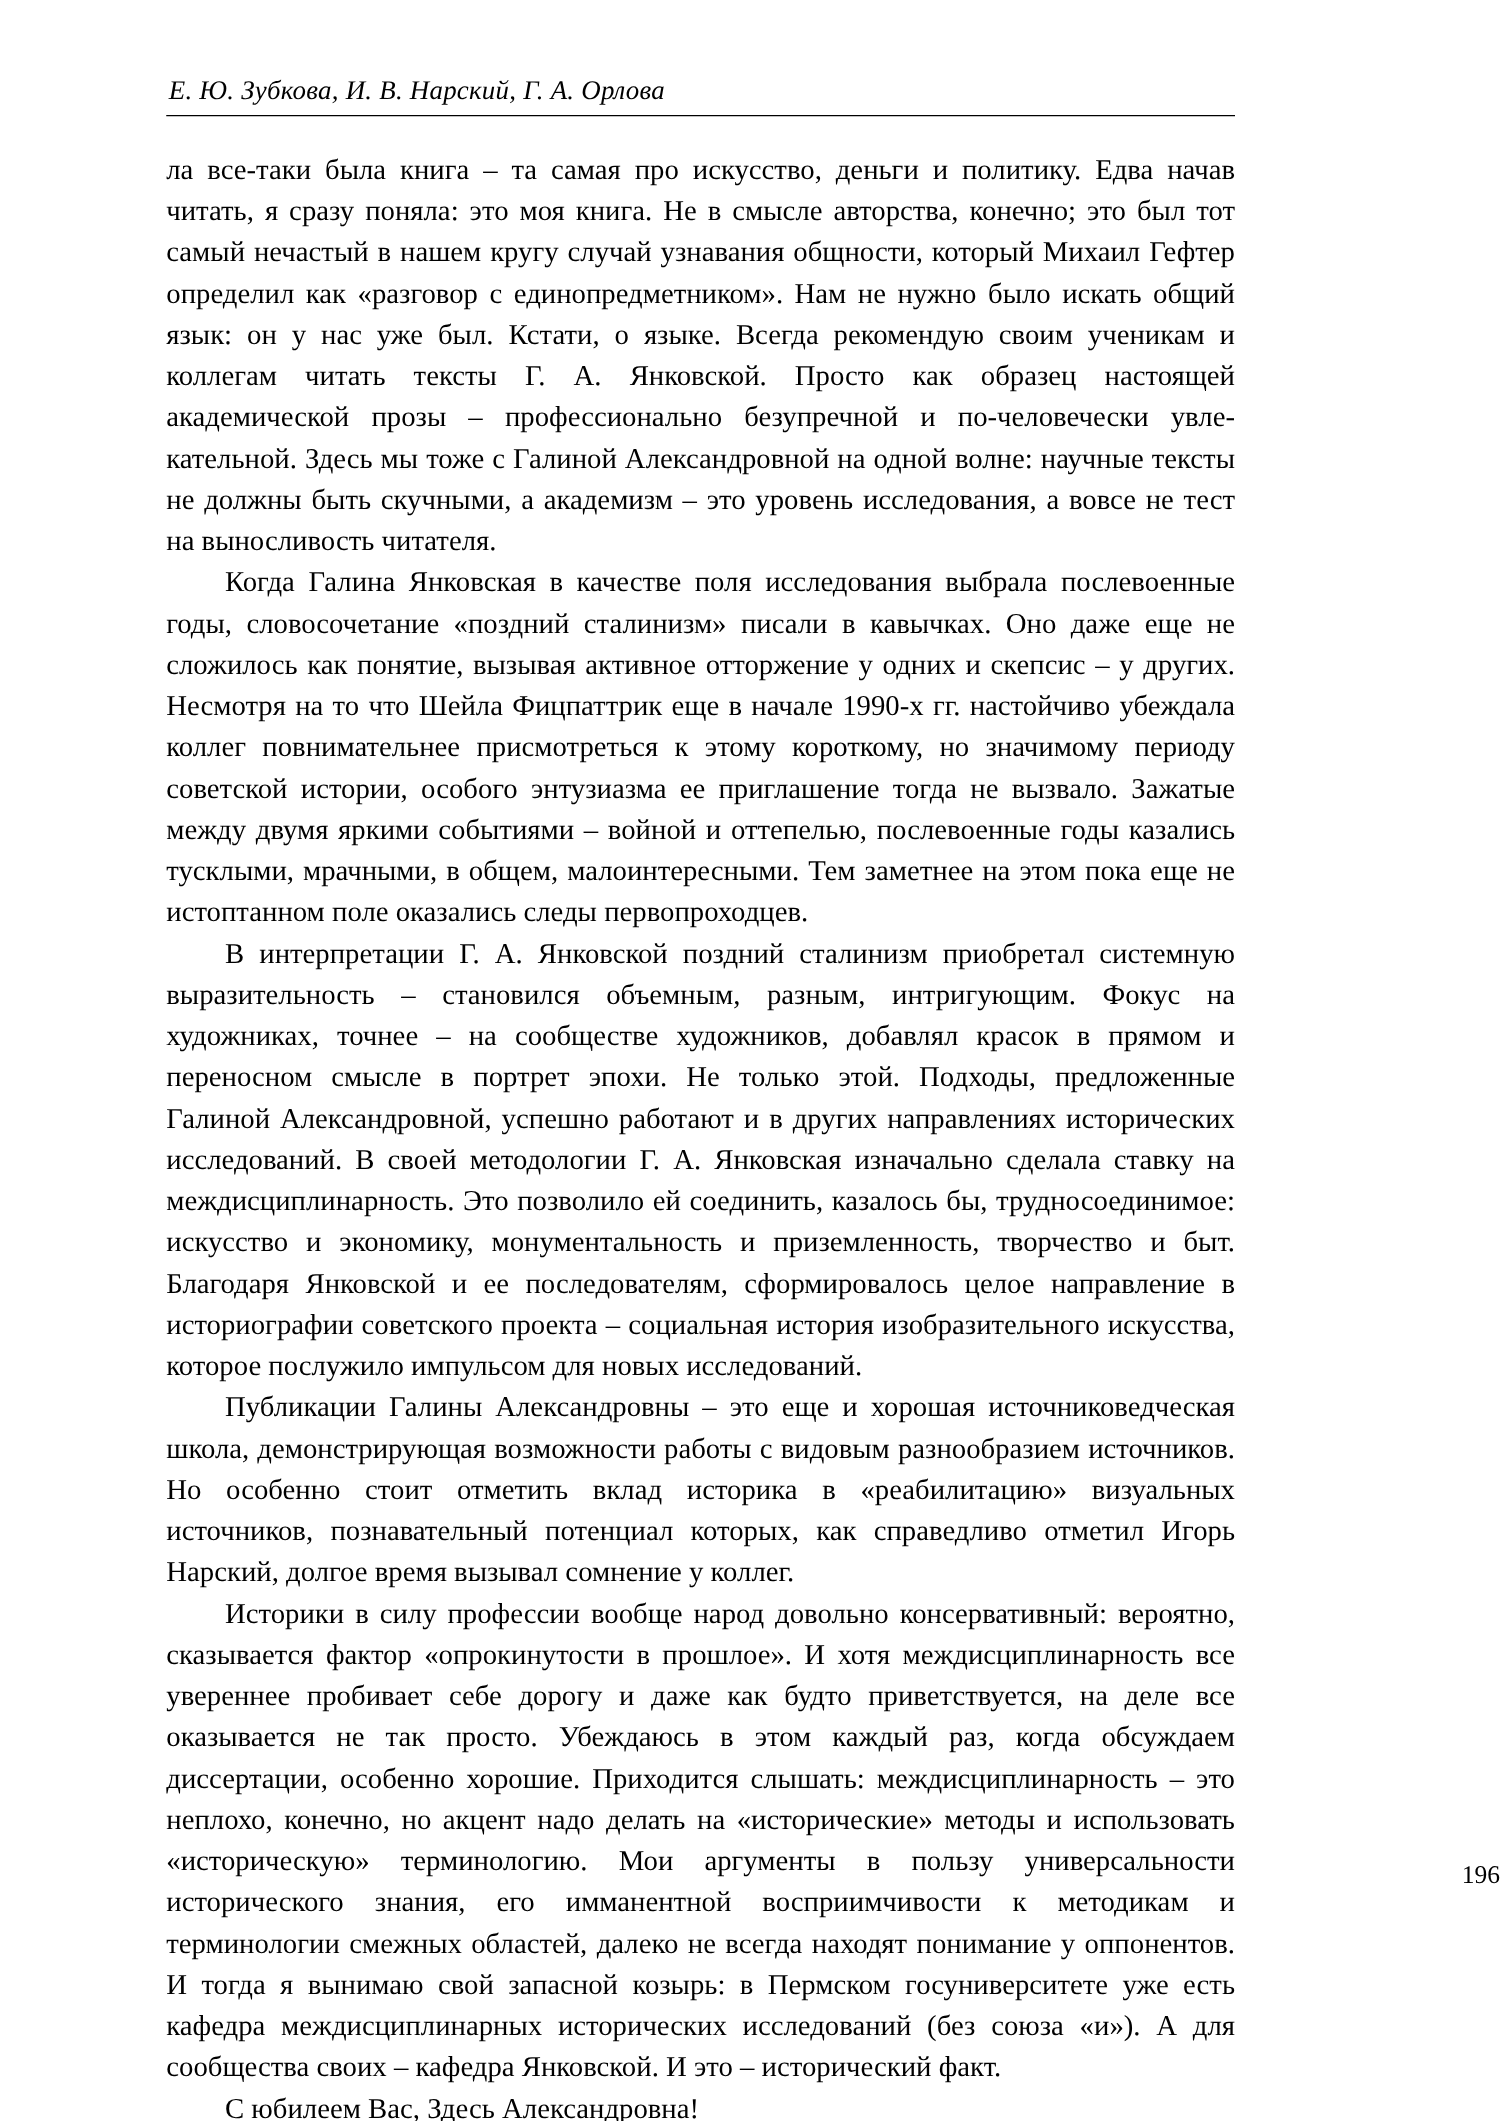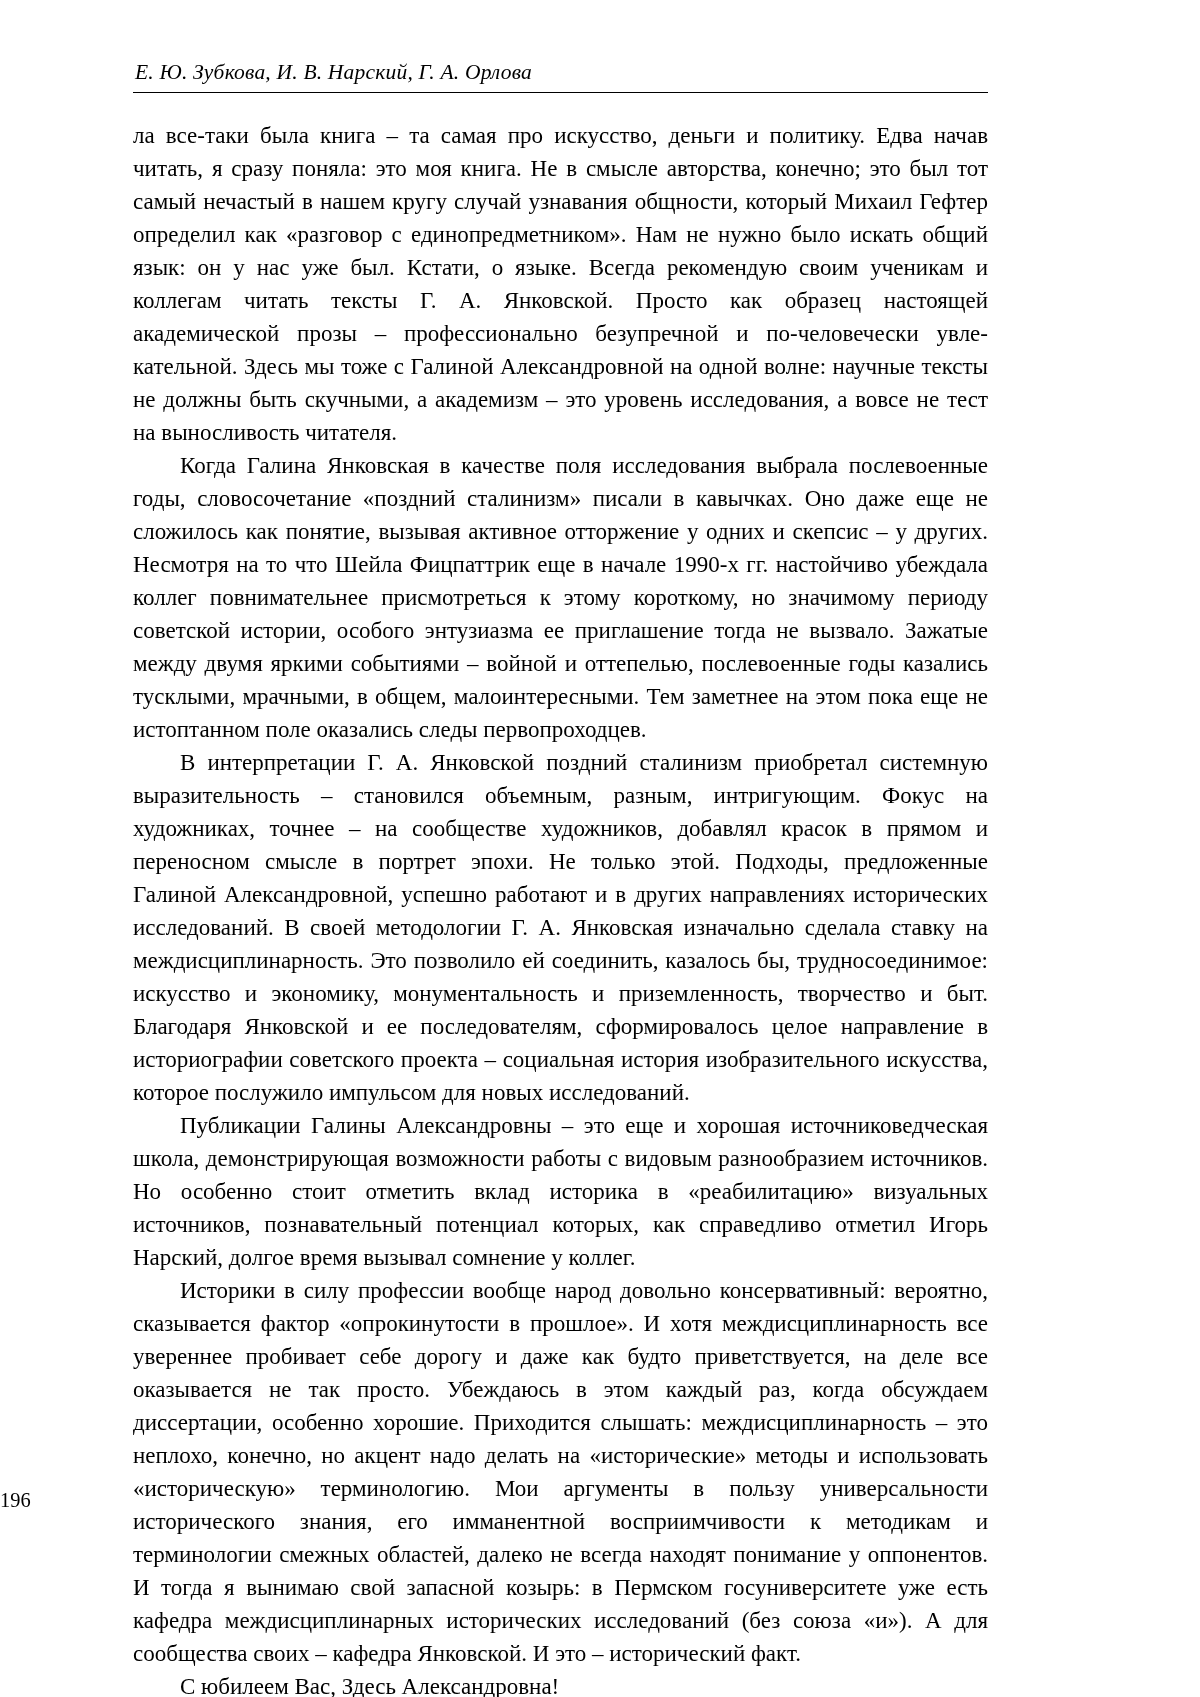--- a/index.html
+++ b/index.html
@@ -50,21 +50,21 @@
     hyphens: manual;
   }
   .body-text p.indent {
     text-indent: 47px;
   }
   .folio {
     position: absolute;
     top: 1489px;
     left: 0;
     width: 1200px;
-    text-align: left;
+    text-align: right;
     font-size: 20.4px;
   }
 </style>
 </head>
 <body>
 
 <div class="page">
 
   <div class="content">
 

